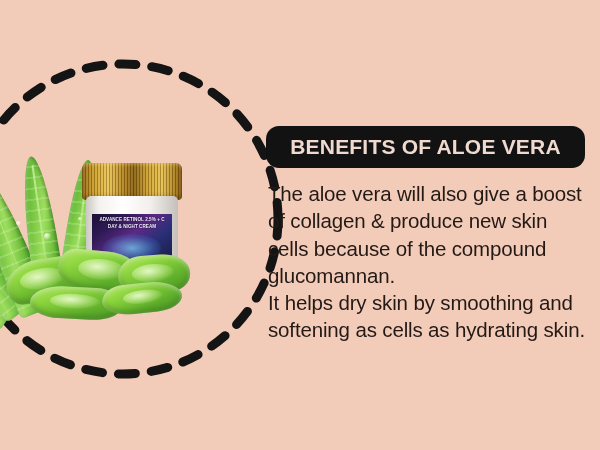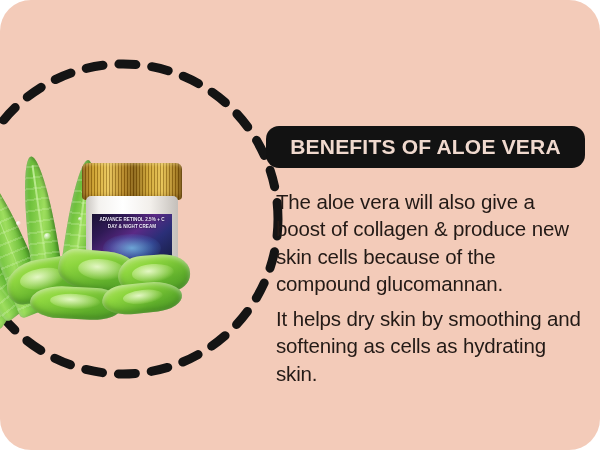--- a/index.html
+++ b/index.html
@@ -10,21 +10,20 @@
   }
   * { box-sizing: border-box; }
 
   #poster {
     position: relative;
     width: 600px;
     height: 450px;
     overflow: hidden;
     background: #f3cbb9;
     font-family: "Liberation Sans", sans-serif;
-    border-radius: 31px;
   }
 
   
   .dashed-circle {
     position: absolute;
     left: -38px;
     top: 58px;
     width: 322px;
     height: 322px;
     pointer-events: none;
@@ -176,21 +175,21 @@
     position: absolute;
     left: 268px;
     top: 180px;
     width: 325px;
     color: #231a16;
     font-family: "Liberation Sans", sans-serif;
     font-size: 20.5px;
     line-height: 1.33;
     letter-spacing: -.15px;
   }
-  .body-copy p { margin: 8px; }
+  .body-copy p { margin: 0; }
 </style>
 </head>
 <body>
 
 <div id="poster">
 
   <div class="dashed-circle">
     <svg width="322" height="322" viewBox="0 0 322 322" aria-hidden="true">
       <circle cx="161" cy="161" r="155" fill="none" stroke="#141414" stroke-width="9" stroke-linecap="round" stroke-dasharray="17 16"></circle>
     </svg>

